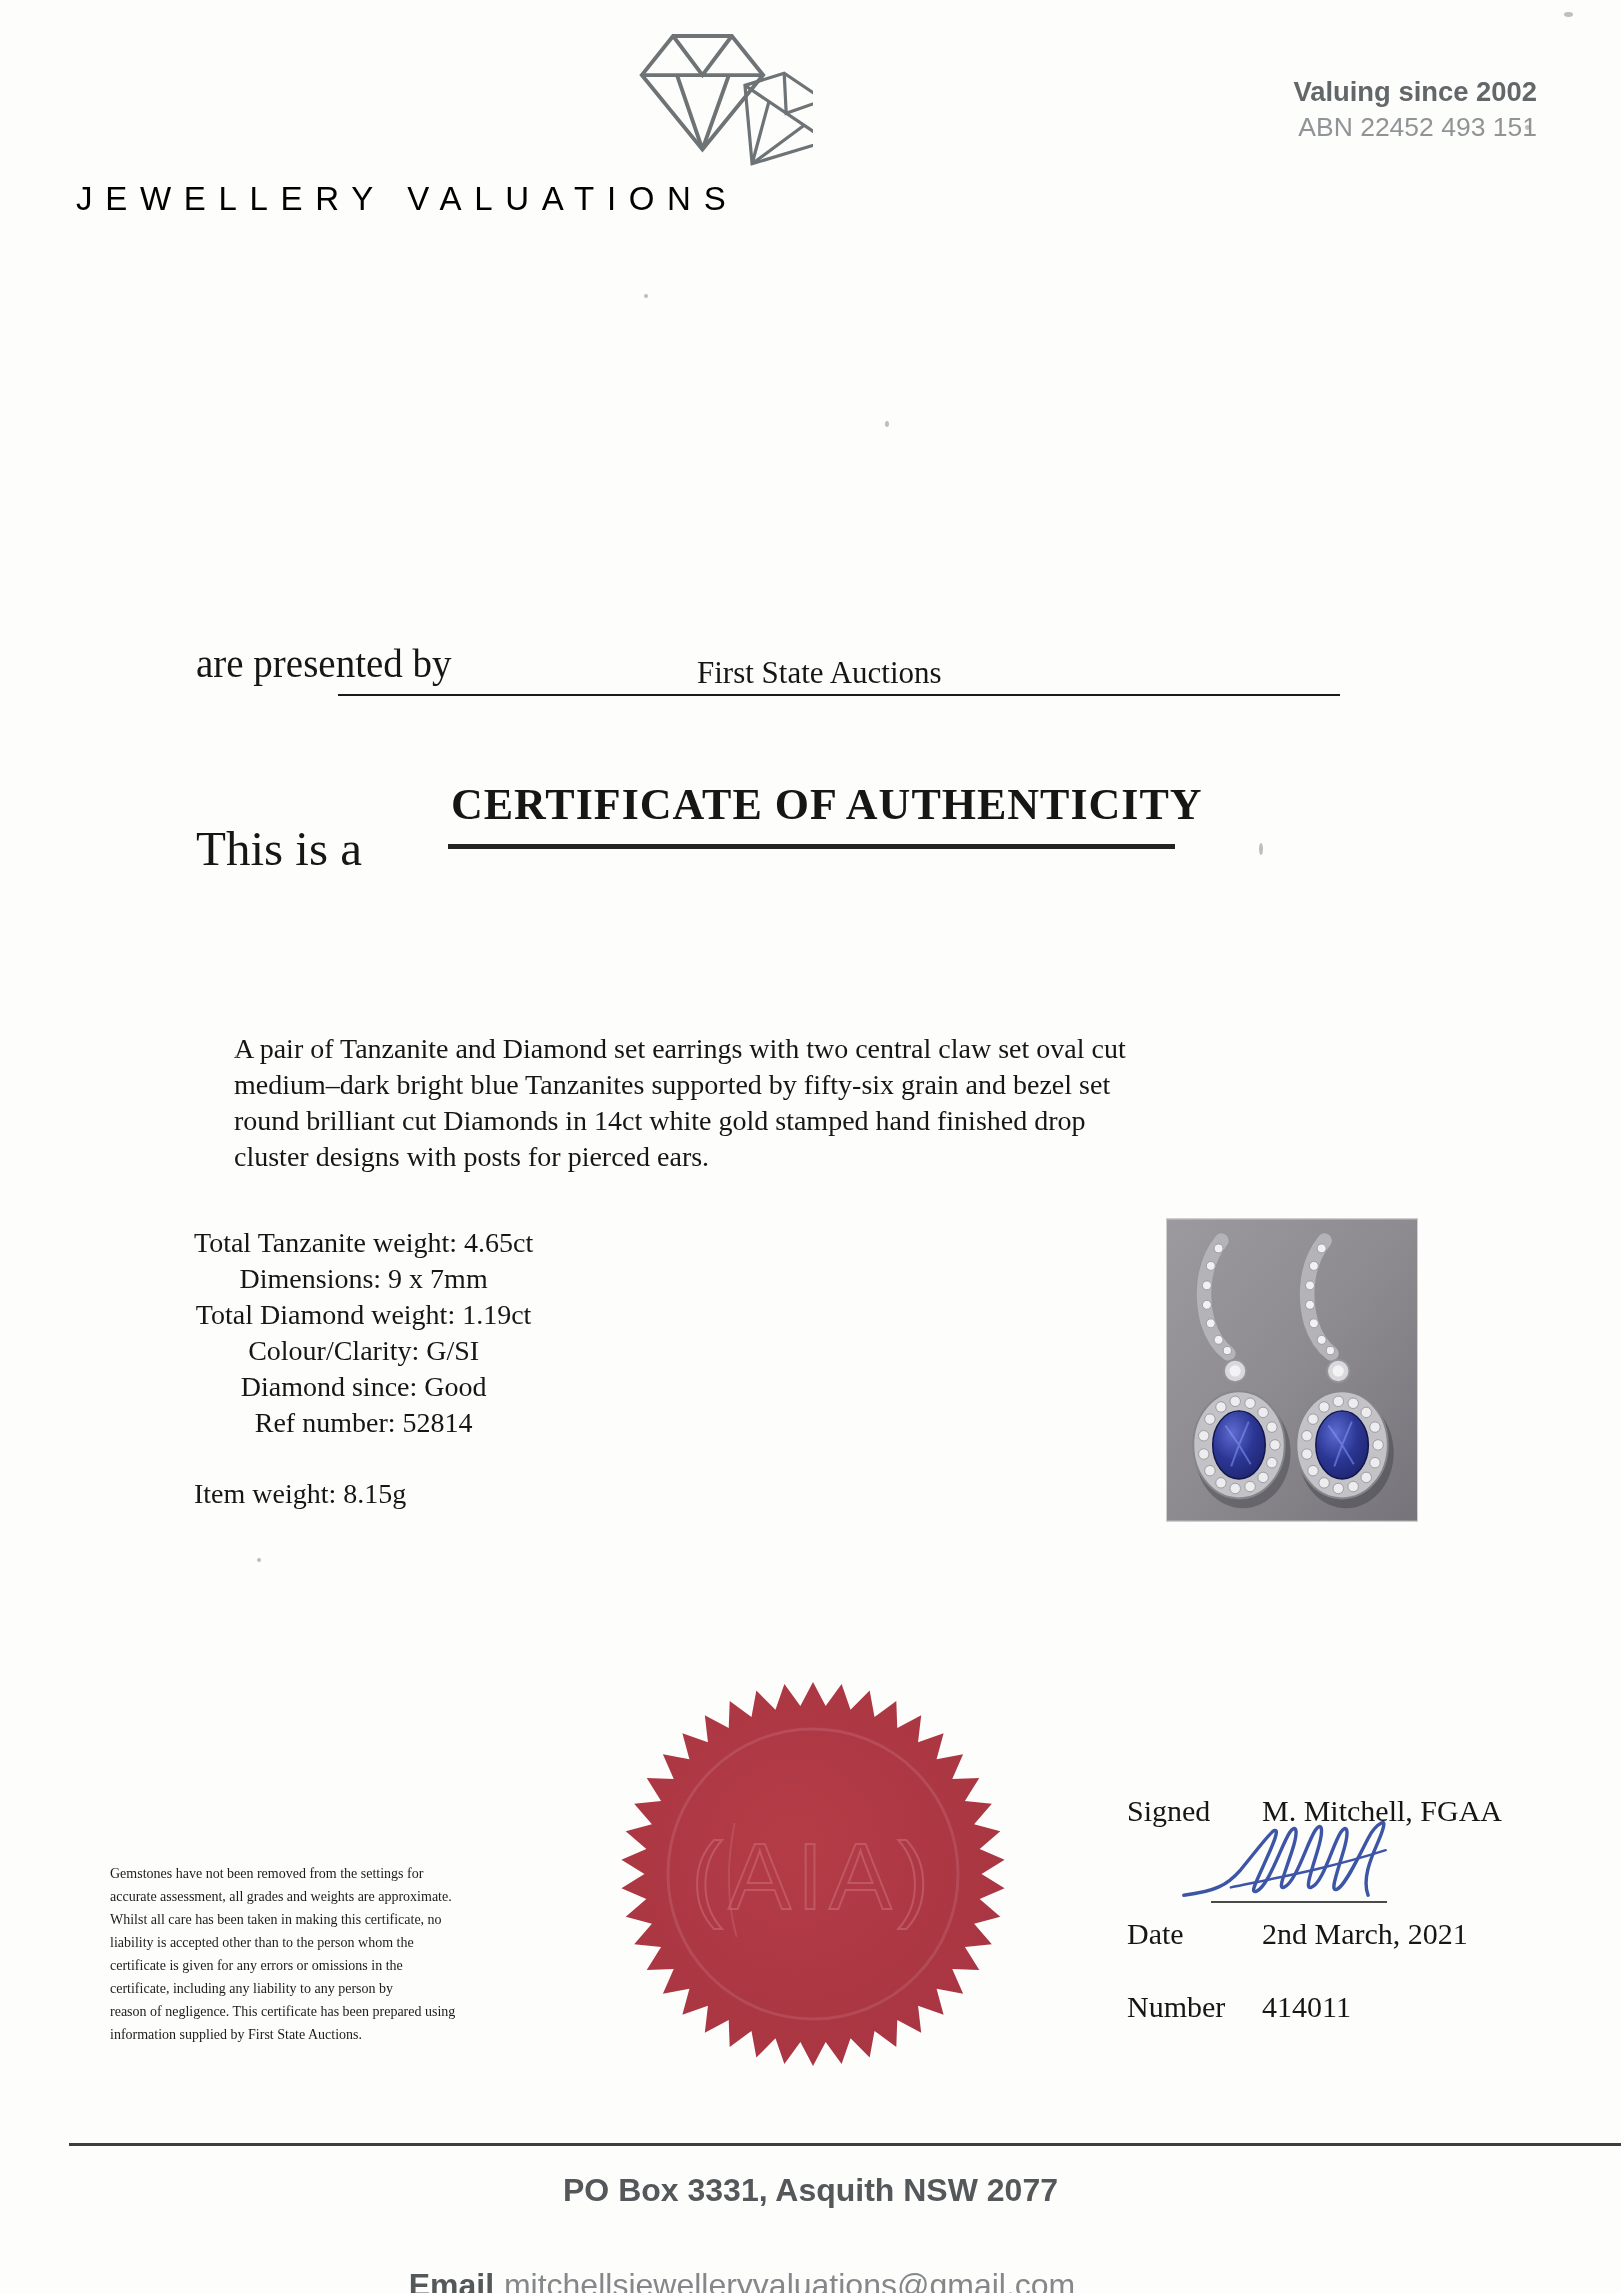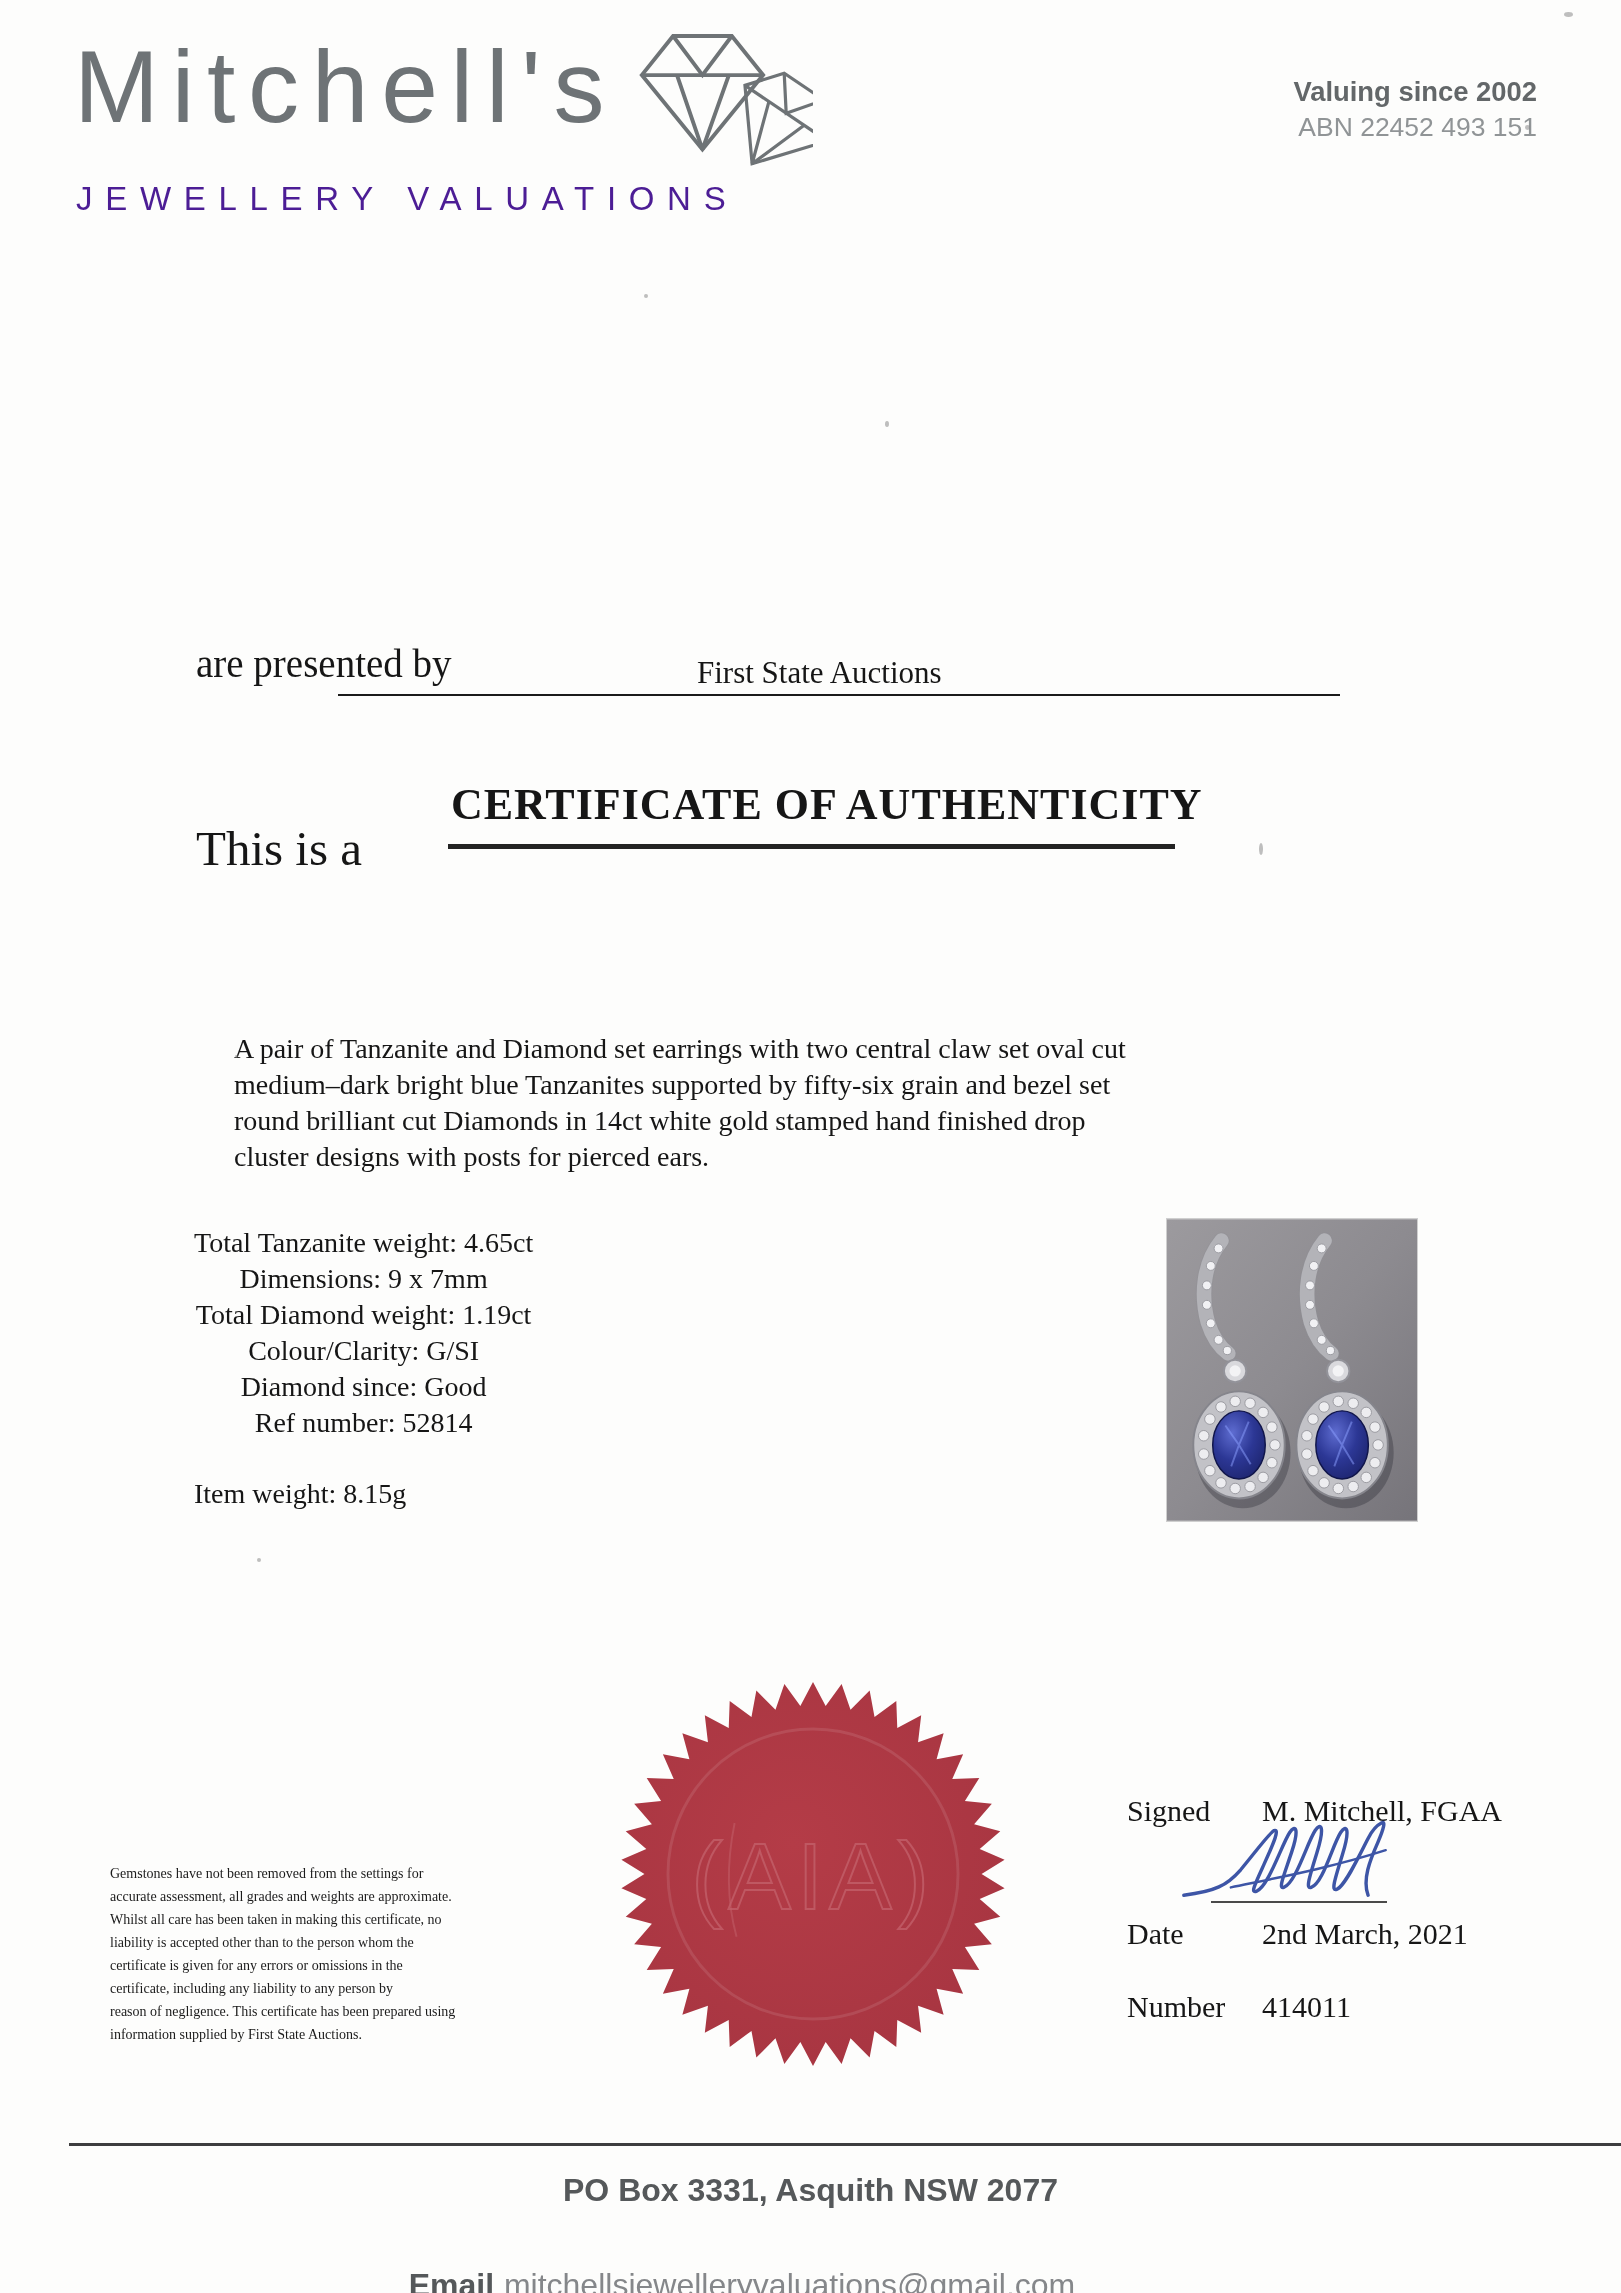--- a/index.html
+++ b/index.html
@@ -4,21 +4,21 @@
 <style>
   html,body{margin:0;padding:0;background:#e8e8e8;}
   .page{position:relative;width:1621px;height:2294px;background:#fdfdfc;margin:0 auto;
         overflow:hidden;font-family:"Liberation Serif",serif;color:#161616;}
 
   
   .logo-name{position:absolute;left:74px;top:29px;font-family:"Liberation Sans",sans-serif;
              font-weight:400;font-size:102px;letter-spacing:12.7px;color:#6e7376;}
   .logo-diamonds{position:absolute;left:632px;top:23.5px;}
   .logo-tagline{position:absolute;left:76px;top:180px;font-family:"Liberation Sans",sans-serif;
-                font-size:33px;letter-spacing:12.7px;color:#4c1d95;}
+                font-size:33px;letter-spacing:12.7px;color:#000000;}
   .header-right{position:absolute;right:84px;top:73px;text-align:right;
                 font-family:"Liberation Sans",sans-serif;}
   .since{font-size:27.4px;font-weight:700;color:#636769;line-height:37px;}
   .abn{font-size:26.5px;font-weight:400;color:#909496;line-height:35px;}
 
   
   .intro-line1{position:absolute;left:196px;top:586px;font-size:39px;white-space:pre;}
   .intro-line2{position:absolute;left:196px;top:641px;font-size:39px;}
   .presented-underline{position:absolute;left:338px;top:694px;width:1002px;height:0;
                        border-top:2.9px solid #1b1b1b;}
@@ -65,21 +65,20 @@
   .footer-email .email-label{font-weight:700;color:#55585a;margin-right:9.8px;}
 
   
   .speck{position:absolute;border-radius:50%;background:#8b8b8b;opacity:.55;}
 </style>
 </head>
 <body>
 
 <div class="page">
 
-  <div class="logo-name">Mitchell's</div>
 
   <svg class="logo-diamonds" width="181" height="157" viewBox="0 0 185 160">
     <g fill="none" stroke="#6e7376" stroke-width="4" stroke-linejoin="miter">
       <g>
         <path d="M10 52 L42 12 L102 12 L134 52 L72 128 Z"></path>
         <path d="M10 52 L134 52"></path>
         <path d="M42 12 L72 52 L102 12"></path>
         <path d="M46 52 L72 128 M99 52 L72 128"></path>
       </g>
       <g transform="translate(96,42) rotate(34 50 50) scale(0.82)">

